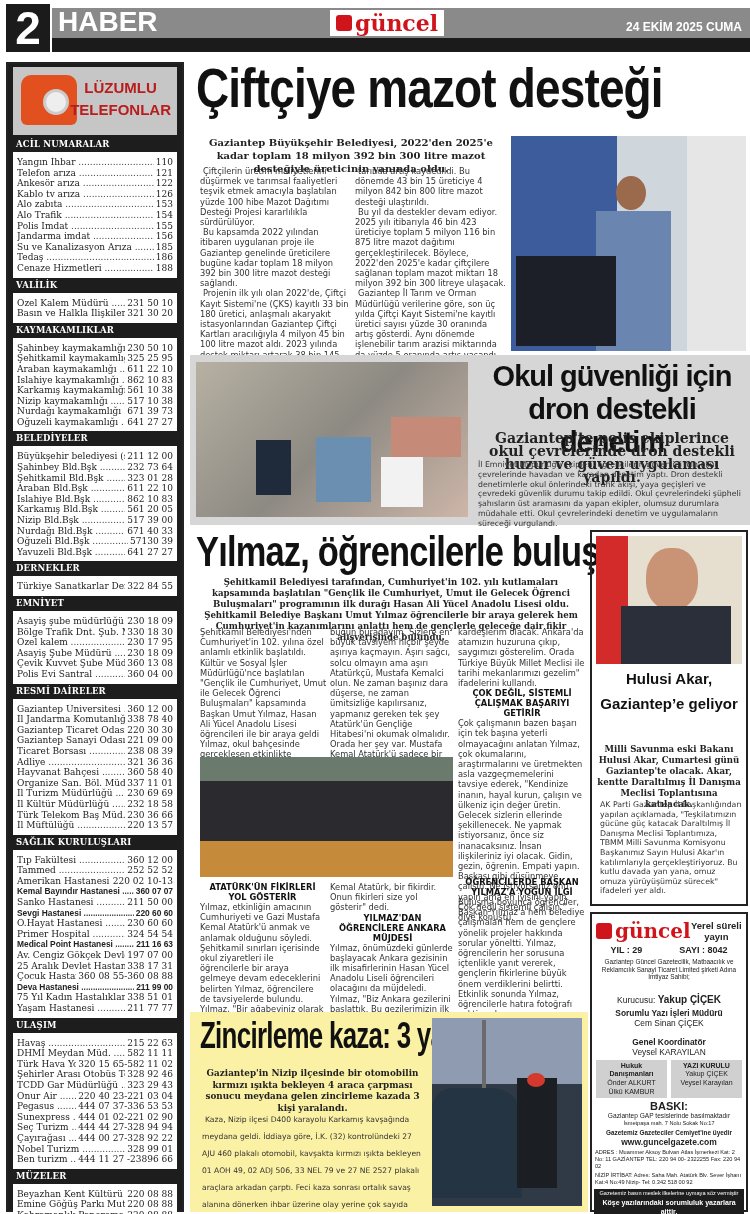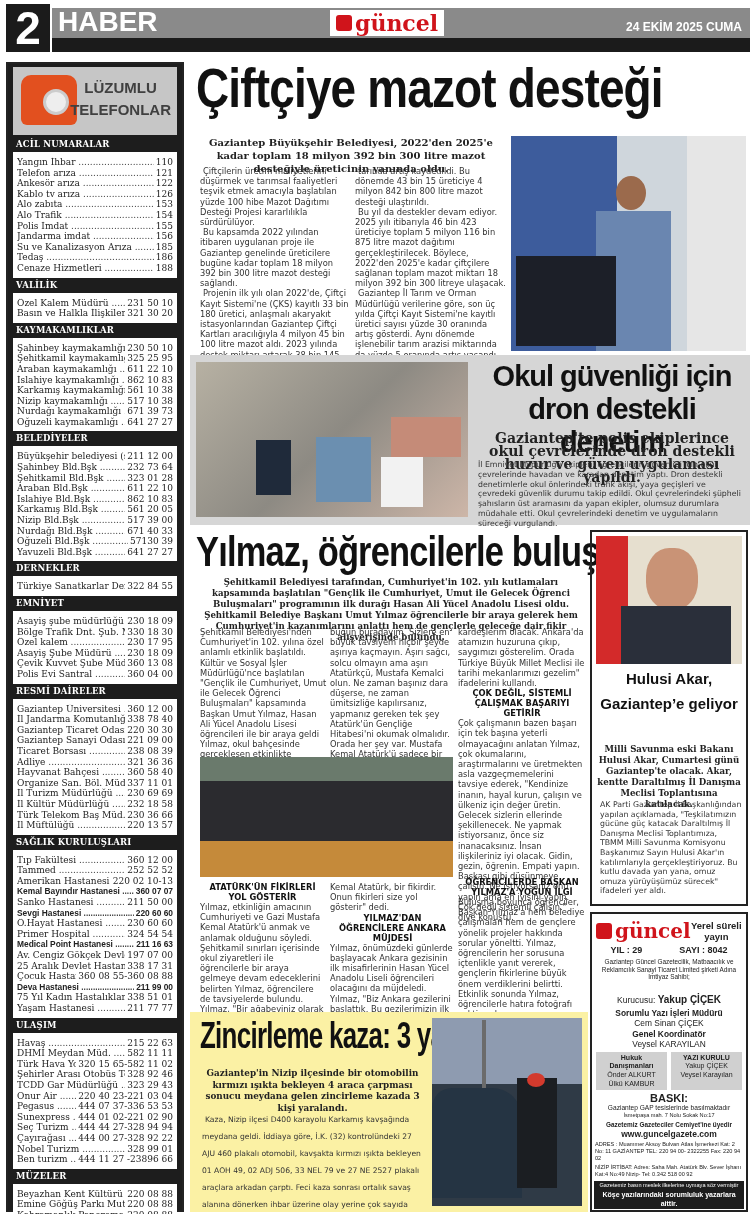--- a/index.html
+++ b/index.html
@@ -12,21 +12,21 @@
 #hdr-section{left:58px;top:6px;color:#fff;font:bold 28px/32px "Liberation Sans",sans-serif}
 .logo{background:#fff;color:#d0141b;font:bold 22px/26px "DejaVu Serif",serif;padding:0 6px;display:flex;align-items:center;gap:3px}
 .logo .mark{width:16px;height:16px;background:#d0141b;border-radius:3px;display:inline-block}
 #hdr-logo{left:330px;top:10px;height:26px}
 #hdr-date{right:8px;top:20px;color:#fff;font:bold 12px "Liberation Sans",sans-serif}
 
 #sidebar{left:6px;top:62px;width:178px;height:1150px;border:2px solid #222;background:#1d1d1d;padding:0 5px}
 .sb-banner{background:#c6c6c6;height:68px;margin:3px 0 2px;position:relative}
 .phone{position:absolute;left:8px;top:8px;width:56px;height:50px;background:#e2501f;border-radius:10px 10px 6px 6px}
 .phone:after{content:"";position:absolute;left:22px;top:14px;width:20px;height:20px;border-radius:50%;background:#eee;border:3px solid #ccc}
-.sb-title{position:absolute;right:6px;top:10px;font:bold 15px/22px "Liberation Sans",sans-serif;color:#404040;text-align:center}
+.sb-title{position:absolute;right:6px;top:10px;font:bold 15px/22px "Liberation Sans",sans-serif;color:#b91c1c;text-align:center}
 .sb-head{color:#fff;font:bold 8.5px/13px "DejaVu Serif",serif;padding:1px 3px;letter-spacing:.2px}
 .sb-box{background:#fff;padding:5px 4px 4px}
 .sb-row{display:flex;justify-content:space-between;font:9px/10.6px "DejaVu Serif",serif;color:#222;white-space:nowrap;overflow:hidden}
 .sb-row .n{flex:1;overflow:hidden}
 .sb-row .n:after{content:" ....................................................................................";color:#444}
 .sb-row .v{padding-left:2px}
 .sb-row.b{font-family:"Liberation Sans",sans-serif;font-weight:bold;font-size:8.4px}
 
 .head{font-family:"Liberation Sans",sans-serif;font-weight:bold;color:#111;letter-spacing:-1px;transform-origin:left top}
 .lede{font:bold 10px/13px "DejaVu Serif",serif;text-align:center;color:#222}
@@ -484,21 +484,21 @@
     <div style="font:bold 9.5px/11px 'Liberation Sans',sans-serif;width:52px">Yerel süreli yayın</div>
   </div>
   <div style="display:flex;justify-content:space-around;font:bold 9px/12px 'Liberation Sans',sans-serif">
       <span>YIL : 29</span>
       <span>SAYI : 8042</span>
     </div>
   <div style="font-size:6.4px;line-height:7.6px;margin-top:2px">Gaziantep Güncel Gazetecilik, Matbaacılık ve Reklamcılık Sanayi Ticaret Limited şirketi Adına İmtiyaz Sahibi;</div>
   <div style="font-size:8.5px;margin-top:13px"><span>Kurucusu:</span> <b style="font-size:10px">Yakup ÇİÇEK</b></div>
   <div style="font:bold 8.4px/10px 'Liberation Sans',sans-serif;margin-top:3px">Sorumlu Yazı İşleri Müdürü</div>
   <div style="font-size:8.4px;line-height:10px">Cem Sinan ÇİÇEK</div>
-  <div style="font:bold 8.4px/10px 'Liberation Sans',sans-serif;margin-top:1px">Genel Koordinatör</div>
+  <div style="font:bold 8.4px/10px 'Liberation Sans',sans-serif;margin-top:9px">Genel Koordinatör</div>
   <div style="font-size:8.4px;line-height:10px">Veysel KARAYILAN</div>
   <div style="display:flex;gap:4px;padding:3px 4px 0">
     <div style="flex:1;background:#d0d0d0;padding:2px;font-size:7px;line-height:8.6px"><b>Hukuk Danışmanları</b><div>Önder ALKURT</div><div>Ülkü KAMBUR</div></div>
     <div style="flex:1;background:#d0d0d0;padding:2px;font-size:7px;line-height:8.6px"><b>YAZI KURULU</b><div>Yakup ÇİÇEK</div><div>Veysel Karayılan</div></div>
   </div>
   <div style="font:bold 11px/12px 'Liberation Sans',sans-serif;margin-top:2px">BASKI:</div>
   <div style="font-size:6.6px;line-height:8px">Gaziantep GAP tesislerinde basılmaktadır</div>
   <div style="font-size:5.6px;line-height:7px">İsmetpaşa mah. 7 Nolu Sokak No:17</div>
   <div style="font:bold 6.4px/8px 'Liberation Sans',sans-serif;margin-top:2px">Gazetemiz Gazeteciler Cemiyet'ine üyedir</div>
   <div style="font:bold 8.5px/10px 'Liberation Sans',sans-serif">www.guncelgazete.com</div>

